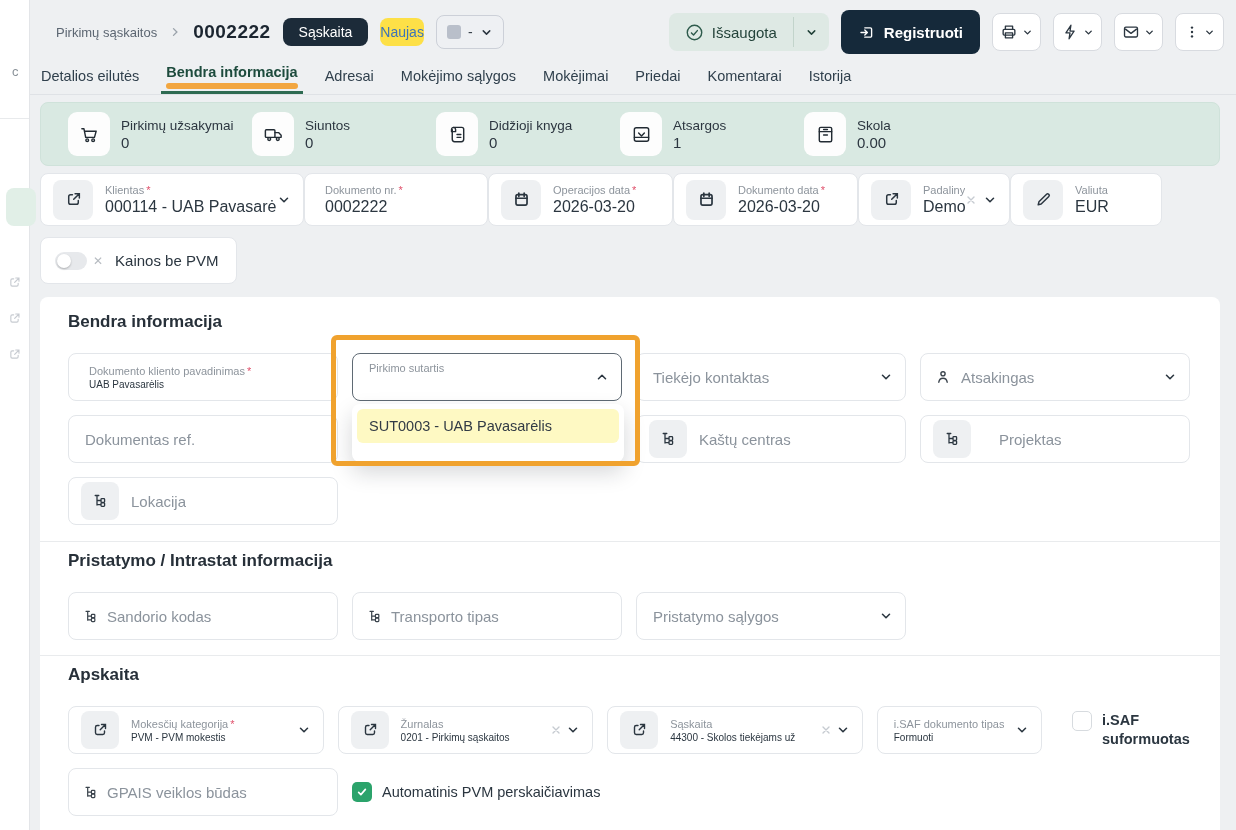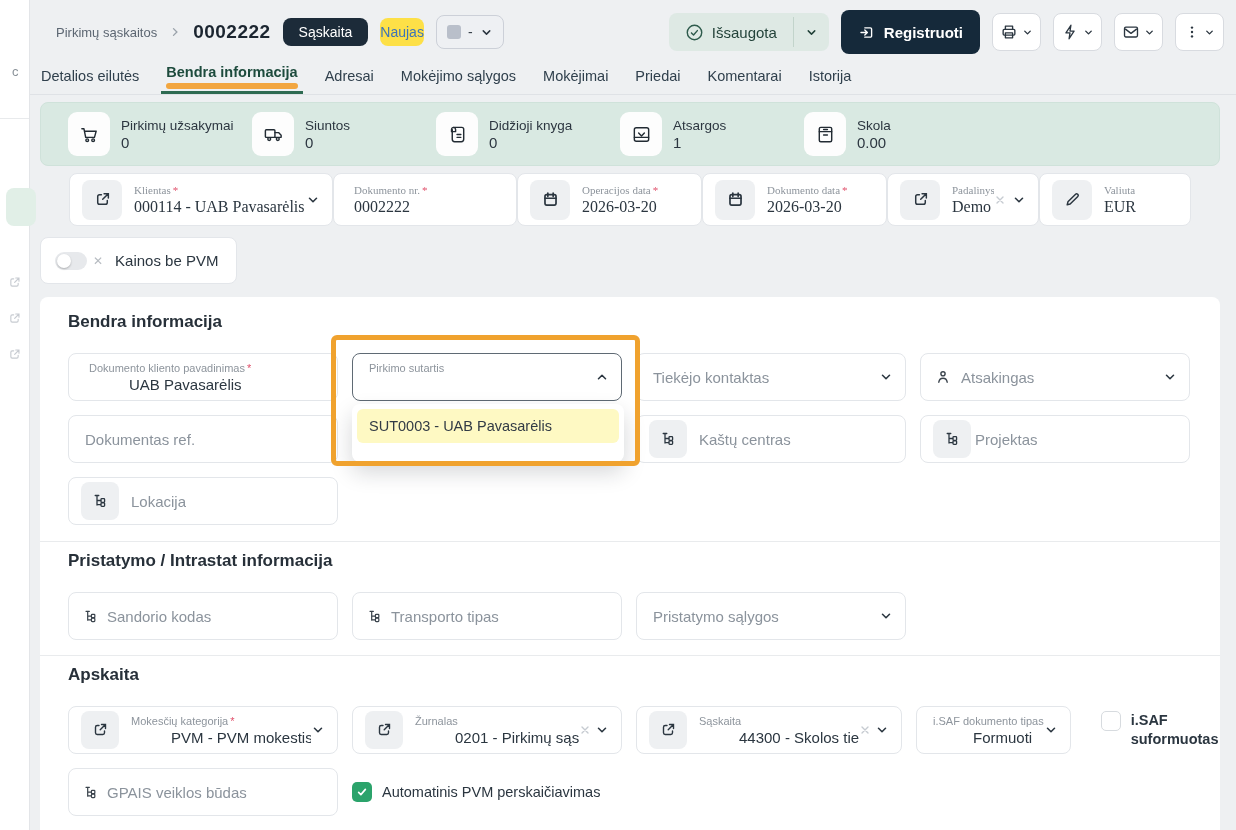--- a/index.html
+++ b/index.html
@@ -44,21 +44,21 @@
 
   
   .statsbar { display:flex; align-items:center; background:#d9e9e2; border:1px solid #cfe2da; border-radius:8px; height:64px; padding:0 18px; margin-bottom:7px; }
   .stat { display:flex; align-items:center; width:175px;margin-left:9px; }
   .stat-tile { width:42px; height:44px; background:#fdfdfd; border-radius:9px; display:flex; align-items:center; justify-content:center; color:#222b33; flex:none; }
   .stat-txt { margin-left:11px; display:flex; flex-direction:column; gap:1px; }
   .stat-lbl { font-size:13.5px; color:#2c3640; }
   .stat-val { font-size:15px; color:#2c3640; }
 
   
-  .cardrow { display:flex; justify-content:center; margin-bottom:11px;font-family:Liberation Serif, serif; }
+  .cardrow { display:flex; justify-content:flex-start; margin-bottom:11px; }
   .fld { background:#fff; border:1px solid #e3e6ea; border-radius:8px; height:53px; display:flex; align-items:center; padding:0 12px; }
   .fld.pl16 { padding-left:16px; }
   .tile { width:40px; height:40px; background:#eef0f2; border-radius:8px; display:flex; align-items:center; justify-content:center; color:#2b3640; flex:none; }
   .ftxt { display:flex; flex-direction:column; justify-content:center; gap:2px; margin-left:12px; overflow:hidden; white-space:nowrap; }
   .ftxt.noic { margin-left:4px; }
   .flbl { font-size:11px; color:#8d949c; }
   .req { color:#e0506b; margin-left:2px; }
   .fval { font-size:16px; color:#2b3640; }
   .caret { margin-left:auto; color:#2b3640; flex:none; display:flex; }
   .xclear { color:#c6cbd1; flex:none; display:flex; margin-left:6px; }
@@ -71,21 +71,21 @@
   .tgl-lbl { font-size:15px; color:#2b3640; margin-left:6px; }
 
   
   .panel { background:#fff; border-radius:8px 8px 0 0; padding:15px 28px 0 28px; height:538px; }
   .sect-h { font-size:17px; font-weight:700; color:#273039; line-height:20px; margin-bottom:21px; }
   .prow { display:flex; gap:14px; margin-bottom:14px; }
   .pfld { width:270px; height:48px; background:#fff; border:1px solid #e3e6ea; border-radius:8px; display:flex; align-items:center; padding:0 12px; position:relative; }
   .pfld .ph { font-size:15px; color:#8b939c; margin-left:4px; white-space:nowrap; overflow:hidden; }
   .pfld .icbare { color:#3a434c; display:flex; flex:none; margin-left:2px; }
   .pfld .tile { width:38px; height:38px; }
-  .pfld .fval { font-size:15px;margin-left:40px; }
+  .pfld .fval { font-size:10px; }
   .pfld.twoline { padding-left:16px; }
   .pfld.focused { border:1.5px solid #5f6a74; }
   .pfld.focused .flbl { position:absolute; top:8px; left:16px; }
   .slot { width:270px; height:48px; }
   .pdiv { height:1px; background:#e9ebed; margin:16px -28px 9px -28px; }
   .pdiv.b { margin-top:15px; }
   .w174 { width:174px; }
 
   .chk-group { display:flex; align-items:flex-start; gap:10px; margin-left:16px; padding-top:5px; }
   .chk { width:20px; height:20px; border-radius:5px; flex:none; }
@@ -481,21 +481,21 @@
             <span class="ph" style="margin-left:12px">Kaštų centras</span>
           </div>
           <div class="pfld">
             <span class="tile">
                 <svg width="16" height="16" viewBox="0 0 16 16" fill="none" stroke="#2b3640" stroke-width="1.3" stroke-linecap="round">
                   <path d="M5 2.5v9.5M3.2 2.5h3.6M5 7.5h3.6M5 11.6h3.6"></path>
                   <rect x="9" y="5.7" width="3.6" height="3.6" rx="0.8"></rect>
                   <rect x="9" y="9.8" width="3.6" height="3.6" rx="0.8"></rect>
                 </svg>
               </span>
-            <span class="ph" style="margin-left:4px">Projektas</span>
+            <span class="ph" style="margin-left:28px">Projektas</span>
           </div>
         </div>
 
         <div class="prow">
           <div class="pfld">
             <span class="tile">
                 <svg width="16" height="16" viewBox="0 0 16 16" fill="none" stroke="#2b3640" stroke-width="1.3" stroke-linecap="round">
                   <path d="M5 2.5v9.5M3.2 2.5h3.6M5 7.5h3.6M5 11.6h3.6"></path>
                   <rect x="9" y="5.7" width="3.6" height="3.6" rx="0.8"></rect>
                   <rect x="9" y="9.8" width="3.6" height="3.6" rx="0.8"></rect>

